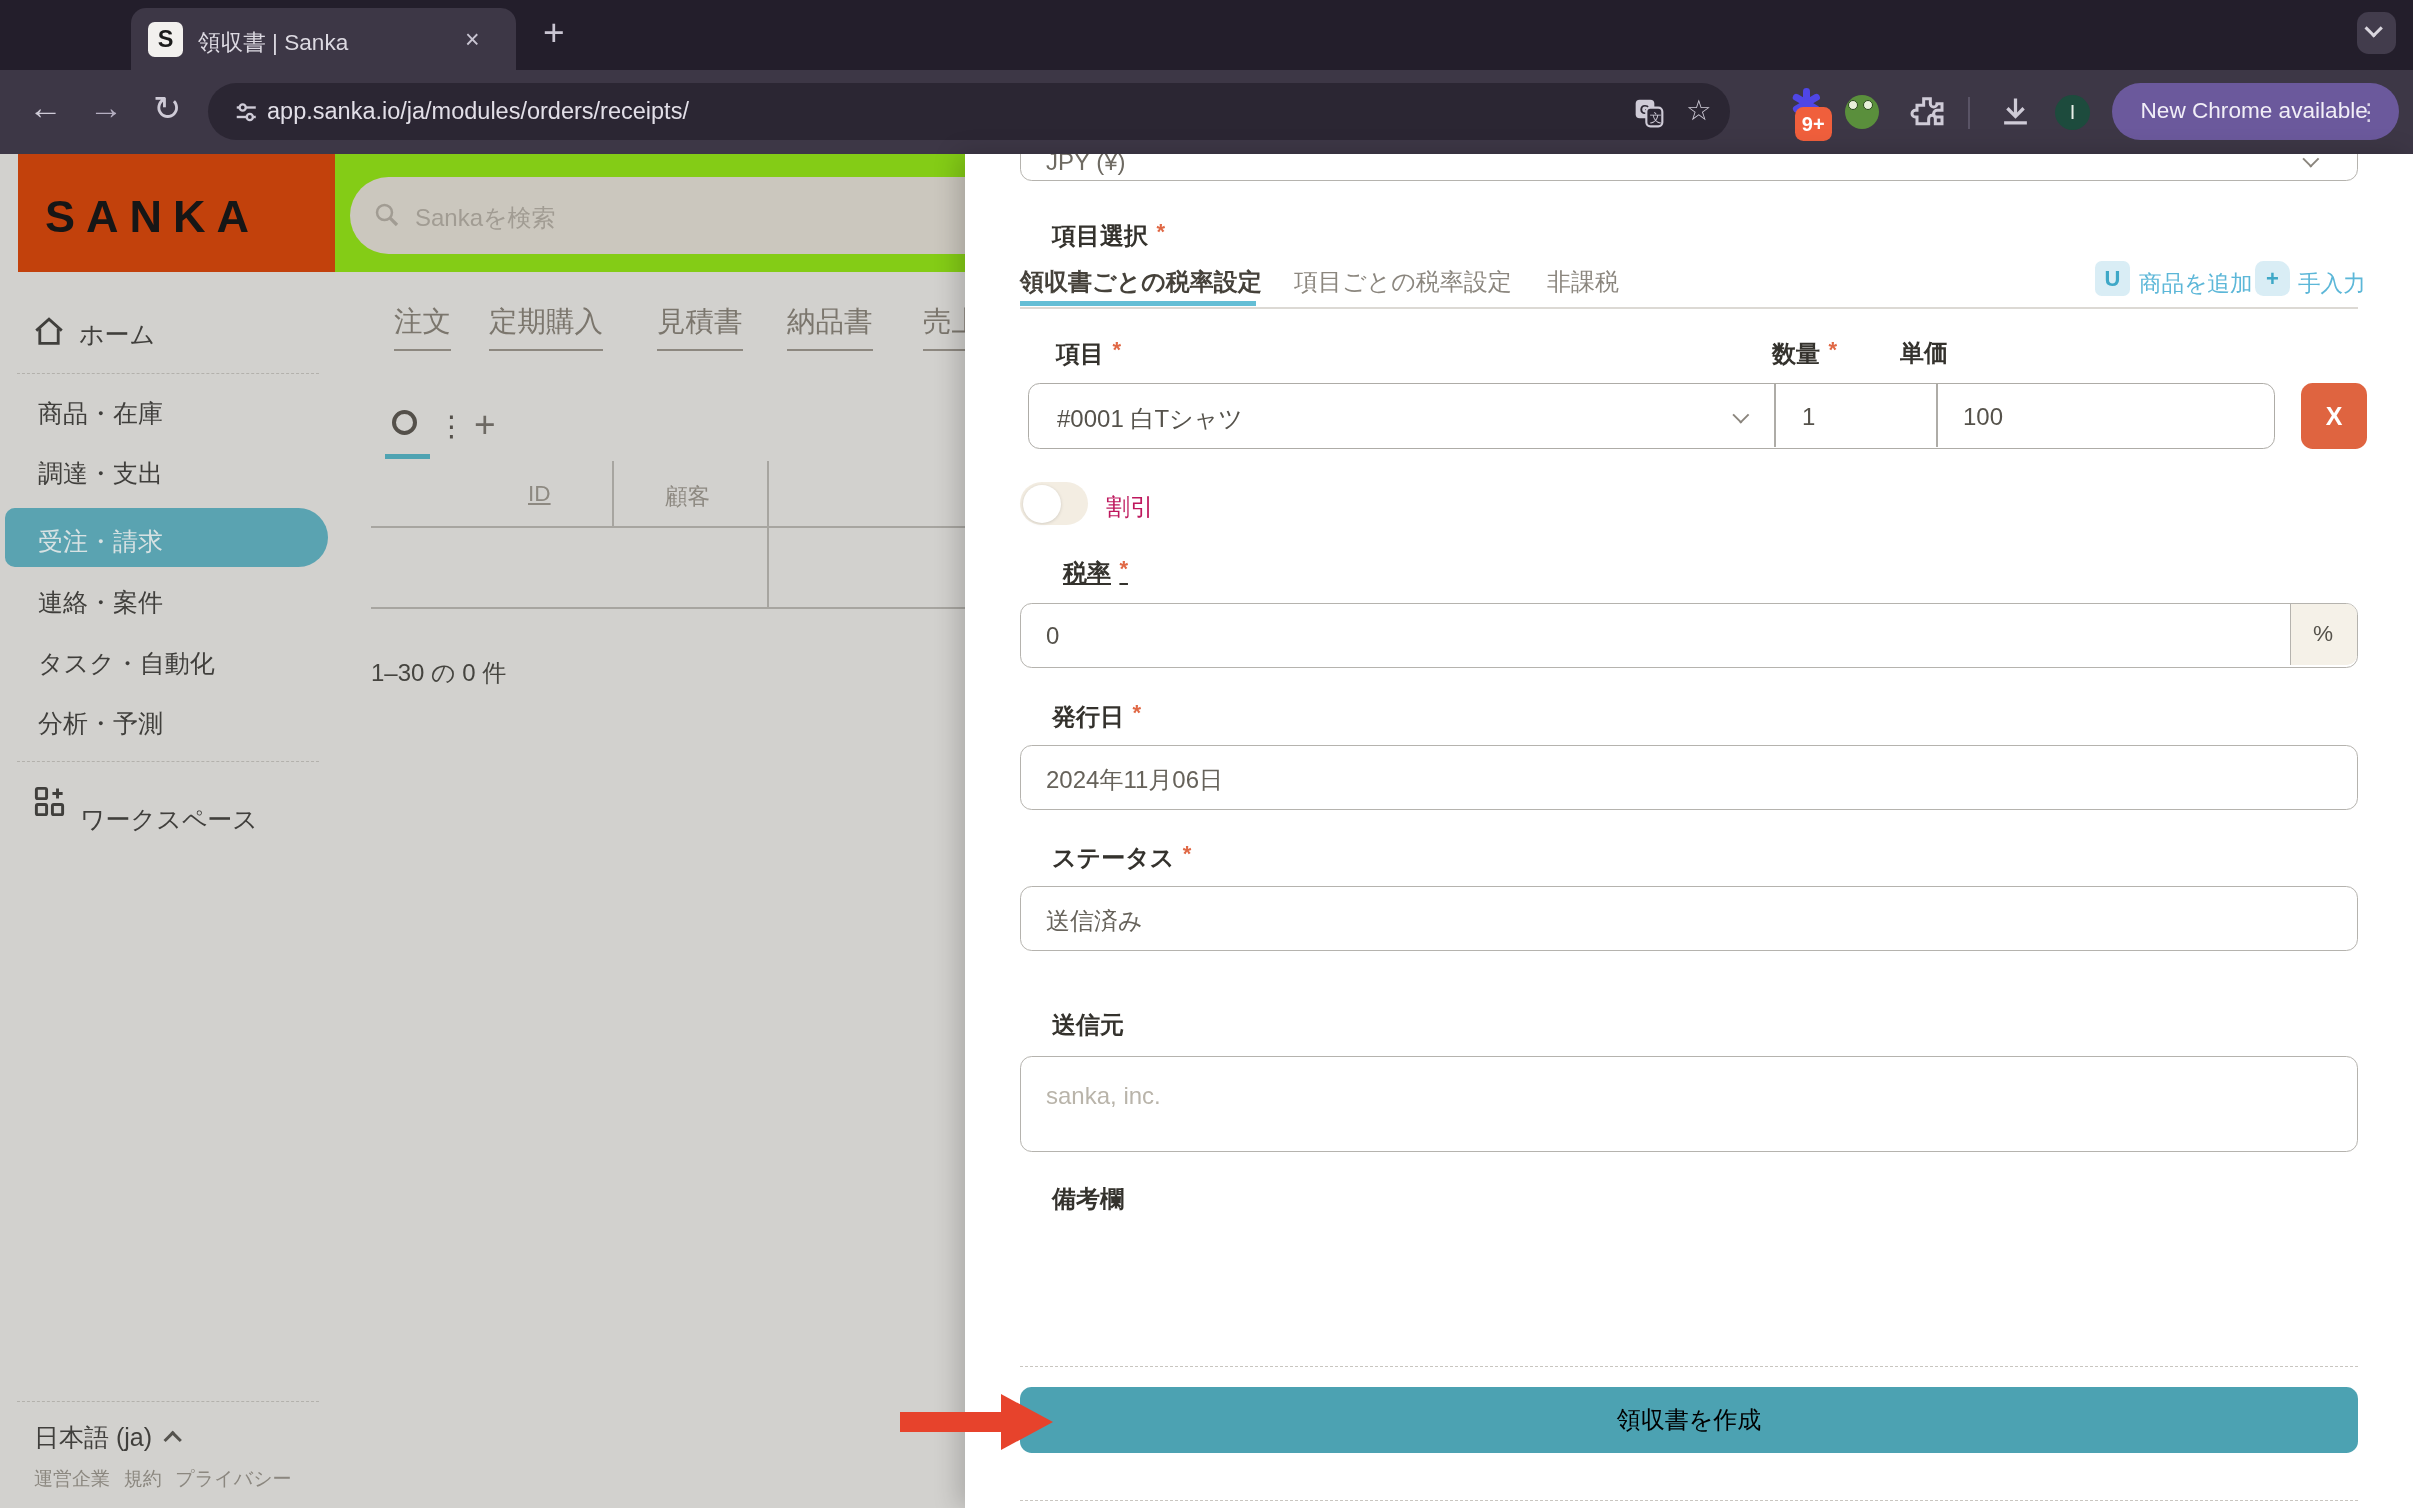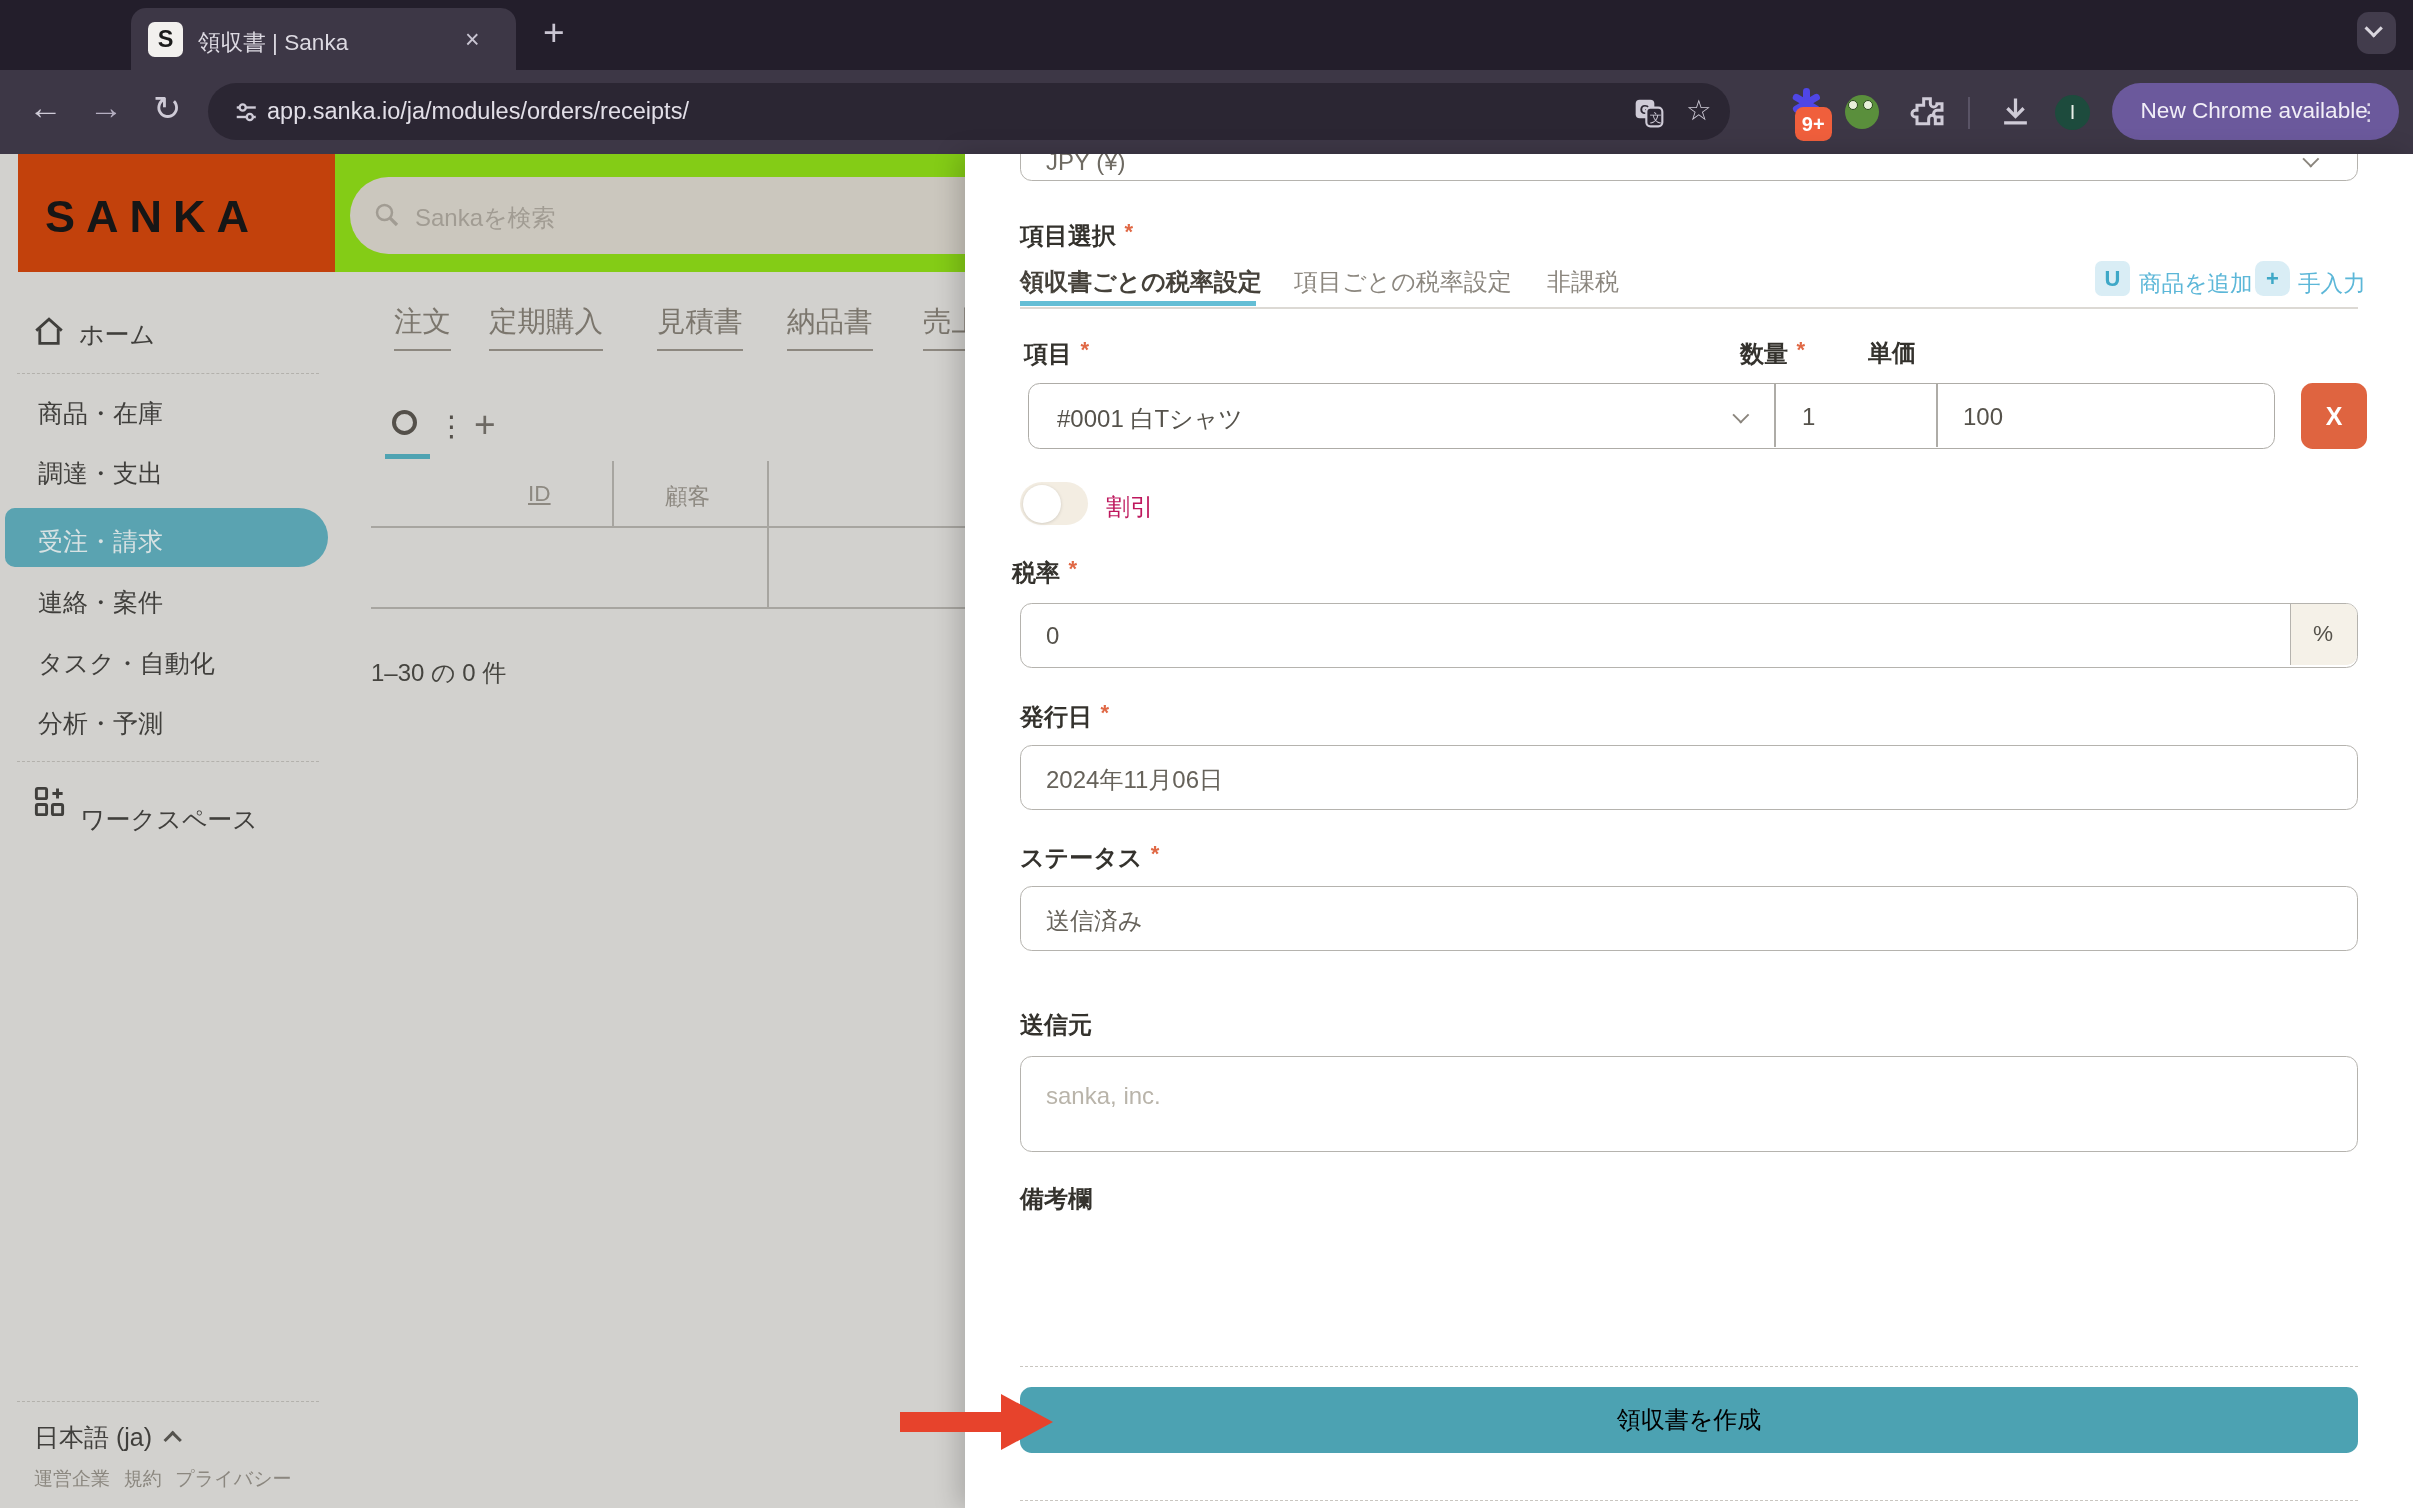--- a/index.html
+++ b/index.html
@@ -51,21 +51,21 @@
   .mtab{top:149px;font-size:28.5px;color:#7b766d;padding-bottom:8.4px;border-bottom:2.5px solid #8d8880;white-space:nowrap;}
   .ring{left:57px;top:256px;width:25px;height:25px;border:4.2px solid #54504a;border-radius:50%;}
   .tealline{left:50px;top:300px;width:45px;height:5px;background:#4fa3b2;}
   .tline{background:#a7a5a0;}
   .thead{font-size:22.6px;color:#8d8981;}
   .pagecount{left:36px;top:503px;font-size:24px;color:#45443f;}
 
   
   .drawer{left:965px;top:154px;width:1448px;height:1354px;background:#ffffff;overflow:hidden;box-shadow:-8.4px 0 23.5px rgba(0,0,0,0.18);}
   .field{border:1.7px solid #b5b3ae;border-radius:11.7px;background:#fff;}
-  .flabel{font-size:24px;font-weight:bold;color:#34322d;white-space:nowrap;}
+  .flabel{font-size:24px;font-weight:bold;color:#34322d;white-space:nowrap;margin-left:32px;}
   .req{color:#e06845;font-size:22px;font-weight:bold;margin-left:8.4px;vertical-align:5px;}
   .fval{font-size:24px;color:#55524b;white-space:nowrap;}
   .fplace{font-size:24px;color:#b9b4aa;white-space:nowrap;}
   .dtab{font-size:24px;color:#8b867e;white-space:nowrap;}
   .dtab.active{color:#45413a;font-weight:bold;}
   .acticon{width:35px;height:35px;border-radius:6.7px;background:#d9edf5;color:#3ea8c7;font-size:22px;font-weight:bold;text-align:center;line-height:35px;}
   .actlbl{font-size:22.6px;color:#5cb7d8;white-space:nowrap;}
   .chevg{display:inline-block;width:11.7px;height:11.7px;border-right:2.5px solid #8a857d;border-bottom:2.5px solid #8a857d;transform:rotate(45deg);}
   .xbtn{background:#df6440;border-radius:11.7px;color:#fff;font-size:25px;font-weight:bold;text-align:center;}
   .toggle{width:68px;height:43px;border-radius:22px;background:#f3ede2;}
@@ -261,21 +261,21 @@
       <div class="abs" style="left:907px;top:0;width:1.7px;height:63px;background:#aeaca7;"></div>
       <div class="abs fval" style="left:934px;top:19px;">100</div>
     </div>
     <div class="abs xbtn" style="left:1336px;top:229px;width:66px;height:66px;line-height:66px;">X</div>
 
     <div class="abs toggle" style="left:55px;top:328px;">
         <div class="knob"></div>
       </div>
     <div class="abs" style="left:141px;top:337px;font-size:24px;color:#be185d;">割引</div>
 
-    <div class="abs flabel" style="left:47px;top:402px;">
+    <div class="abs flabel" style="left:66px;top:402px;text-decoration:underline;">
       <span>税率</span><span class="req">*</span>
     </div>
     <div class="abs field" style="left:55px;top:449px;width:1338px;height:65px;">
       <div class="abs fval" style="left:25px;top:18.4px;">0</div>
       <div class="abs" style="right:0;top:0;width:67px;height:61px;background:#f5f1e8;border-left:1.7px solid #b5b3ae;border-radius:0 10px 10px 0;">
         <div class="abs fval" style="left:22px;top:17px;font-size:22.6px;">%</div>
       </div>
     </div>
 
     <div class="abs flabel" style="left:55px;top:546px;">

